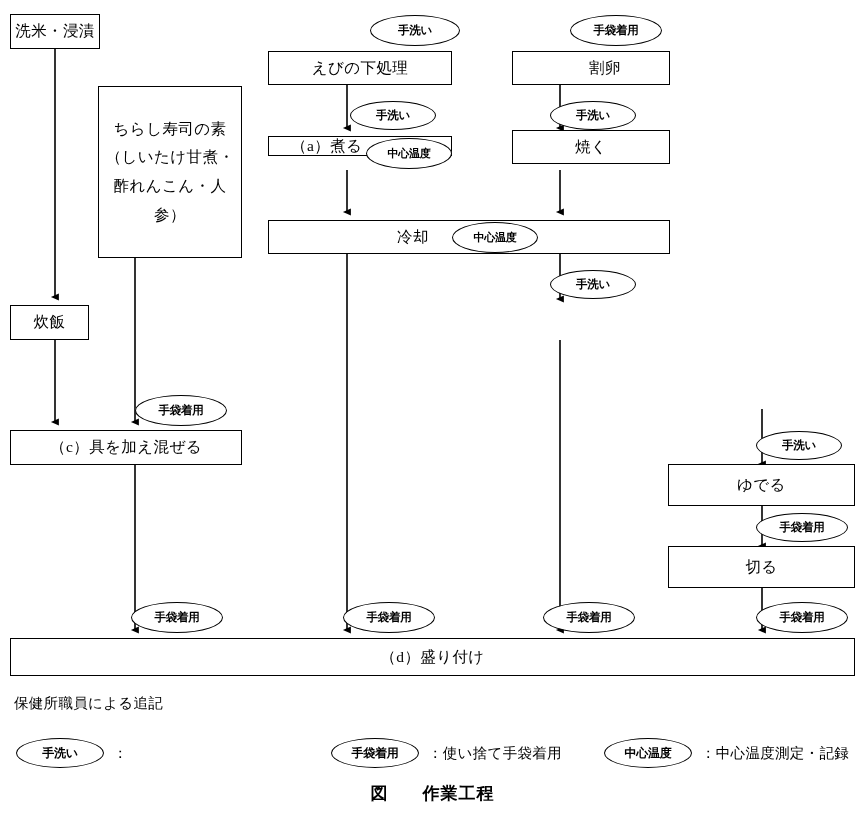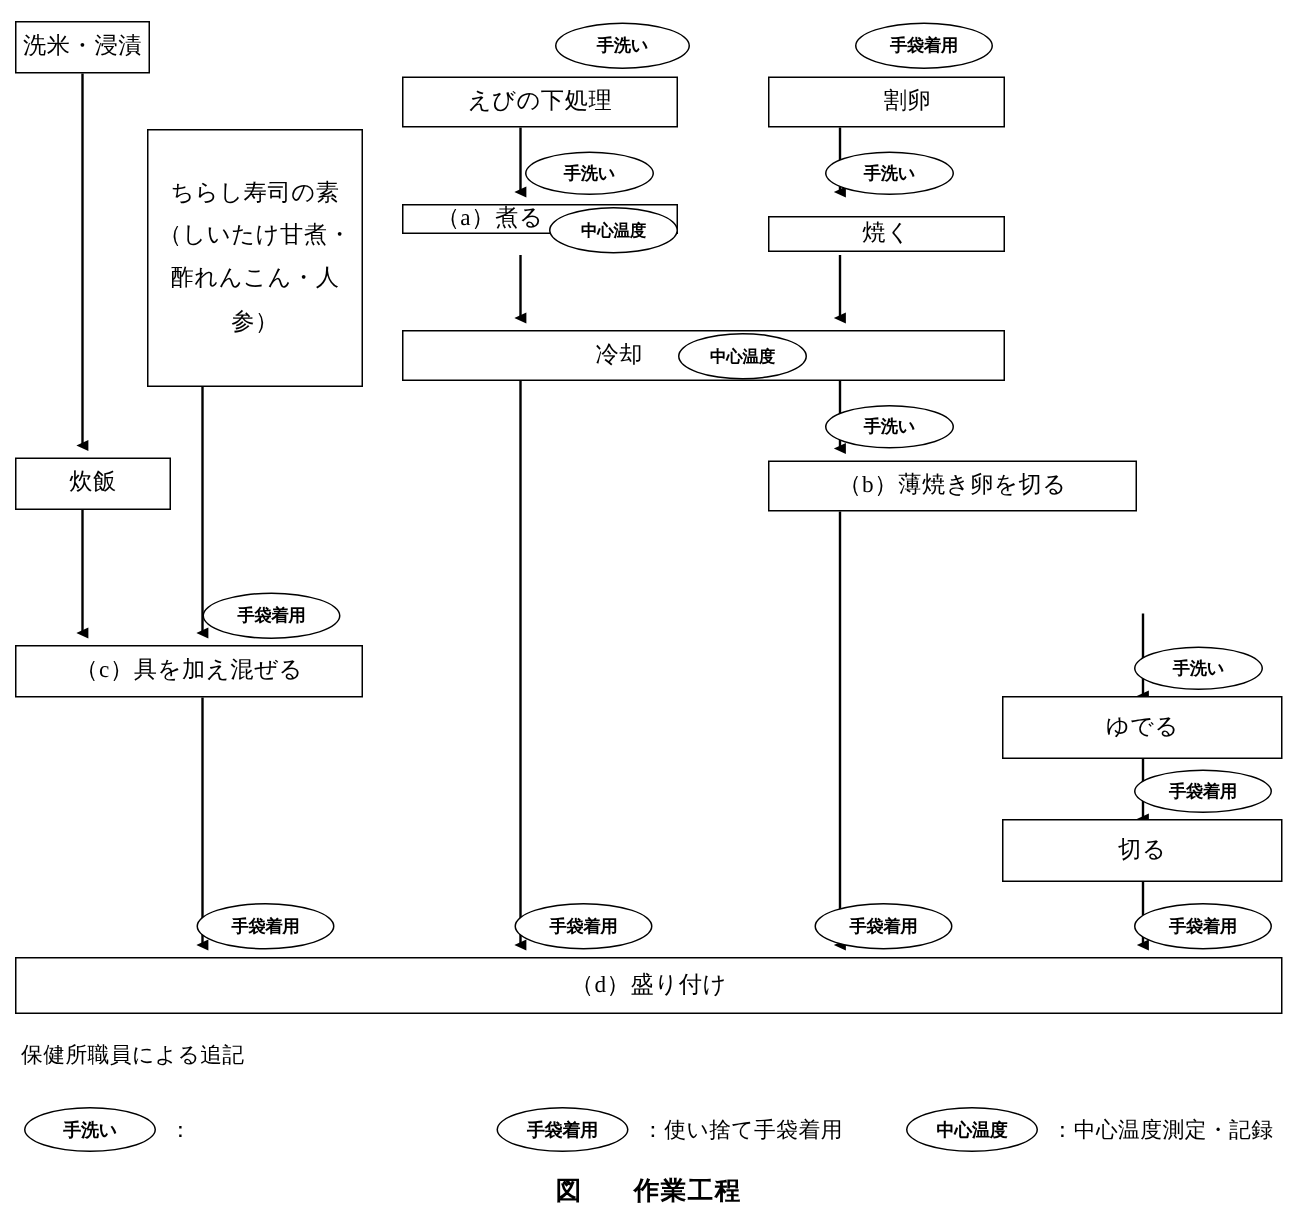--- a/index.html
+++ b/index.html
@@ -155,35 +155,34 @@
       <line x1="762" y1="588" x2="762" y2="630" marker-end="url(#arrowhead)"></line>
     </g>
   </svg>
 
   <div class="pbox" style="left:10px;  top:14px;  width:90px;  height:35px;">洗米・浸漬</div>
 
   <div class="pbox multiline" style="left:98px; top:86px; width:144px; height:172px;">ちらし寿司の素
 （しいたけ甘煮・
 酢れんこん・人参）</div>
 
-  <div class="pbox" style="left:10px;  top:305px; width:104px;  height:35px;">炊飯</div>
+  <div class="pbox" style="left:10px;  top:305px; width:79px;  height:35px;">炊飯</div>
 
   <div class="pbox" style="left:10px;  top:430px; width:232px; height:35px;">（c）具を加え混ぜる</div>
 
   <div class="pbox" style="left:268px; top:51px;  width:184px; height:34px;">えびの下処理</div>
 
   <div class="pbox" style="left:268px; top:136px; width:184px; height:20px; justify-content:flex-start; padding-left:22px;">（a）煮る</div>
 
   <div class="pbox" style="left:268px; top:220px; width:402px; height:34px; justify-content:flex-start; padding-left:128px;">冷却</div>
 
   <div class="pbox" style="left:512px; top:51px;  width:158px; height:34px;padding-left:32px;">割卵</div>
 
-  <div class="pbox" style="left:512px; top:144px; width:158px; height:24px;text-align:center;">焼く</div>
-
-  <div class="pbox" style="left:512px; top:307px; width:246px; height:34px;">（b）薄焼き卵を切る</div>
+  <div class="pbox" style="left:512px; top:130px; width:158px; height:34px;text-align:center;">焼く</div>
+
 
 
   <div class="pbox" style="left:668px; top:464px; width:187px; height:42px;">ゆでる</div>
 
   <div class="pbox" style="left:668px; top:546px; width:187px; height:42px;">切る</div>
 
   <div class="pbox" style="left:10px;  top:638px; width:845px; height:38px;">（d）盛り付け</div>
 
   <div class="oval" style="left:370px; top:15px; width:90px; height:31px;">手洗い</div>
 

